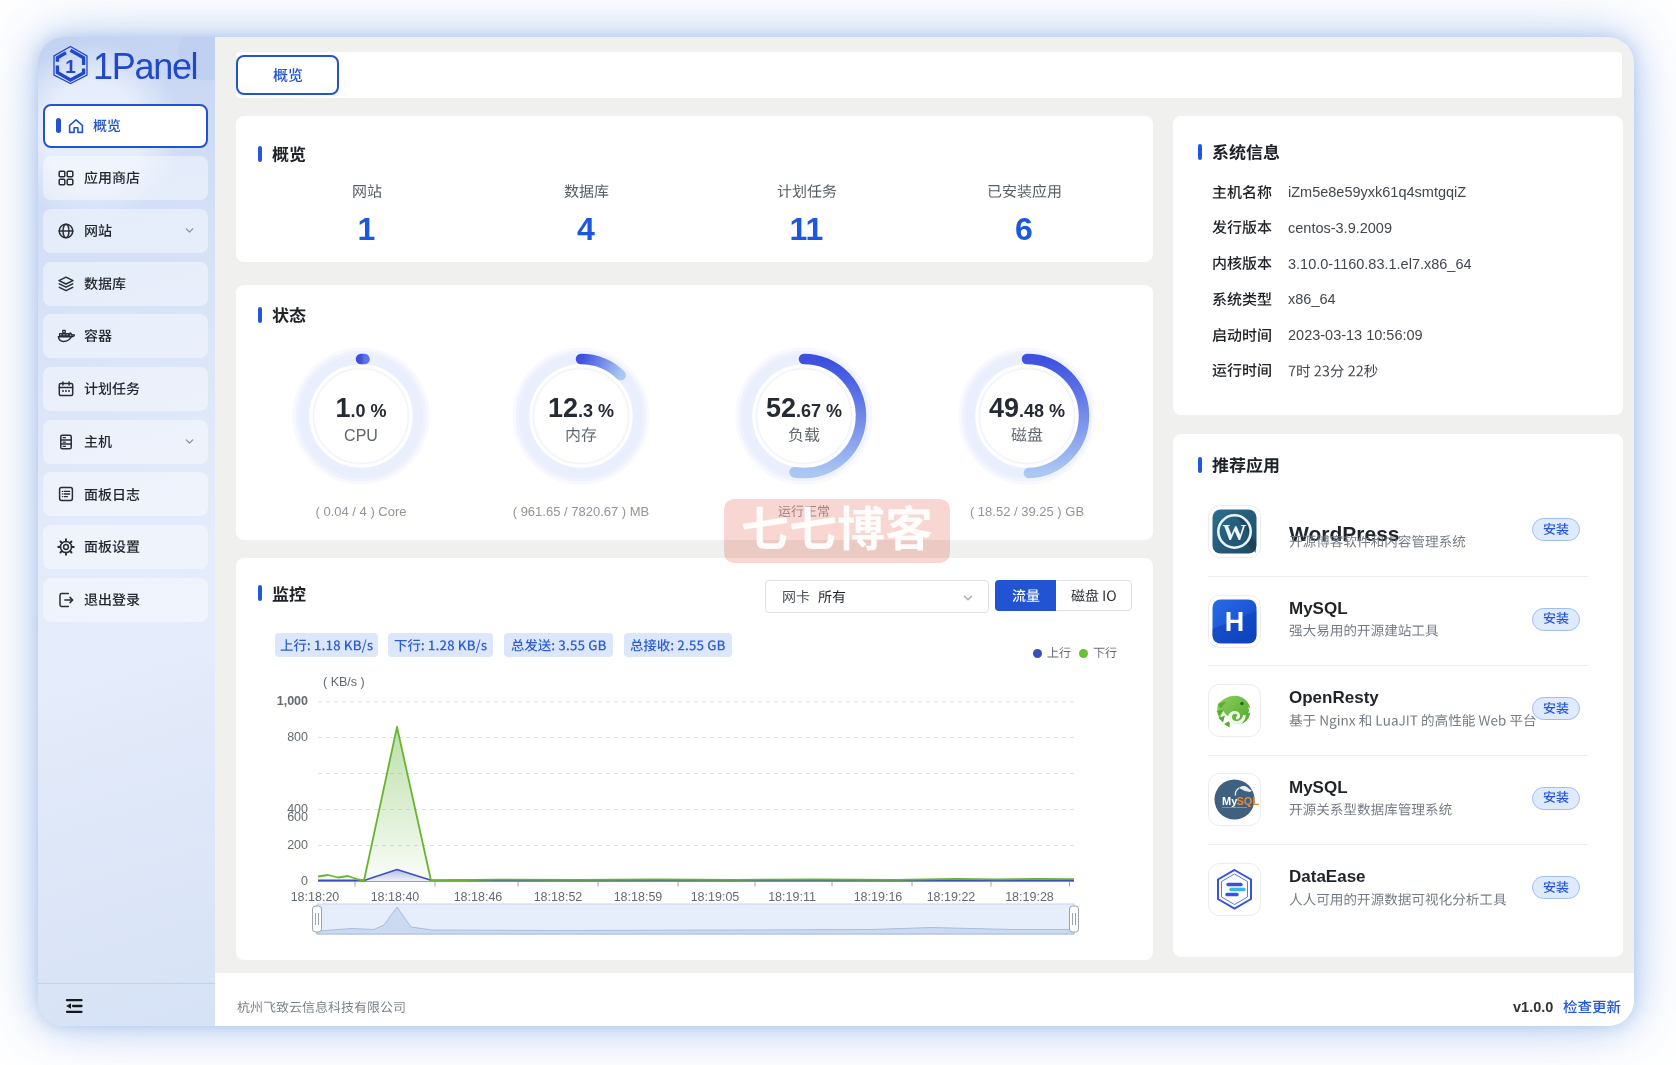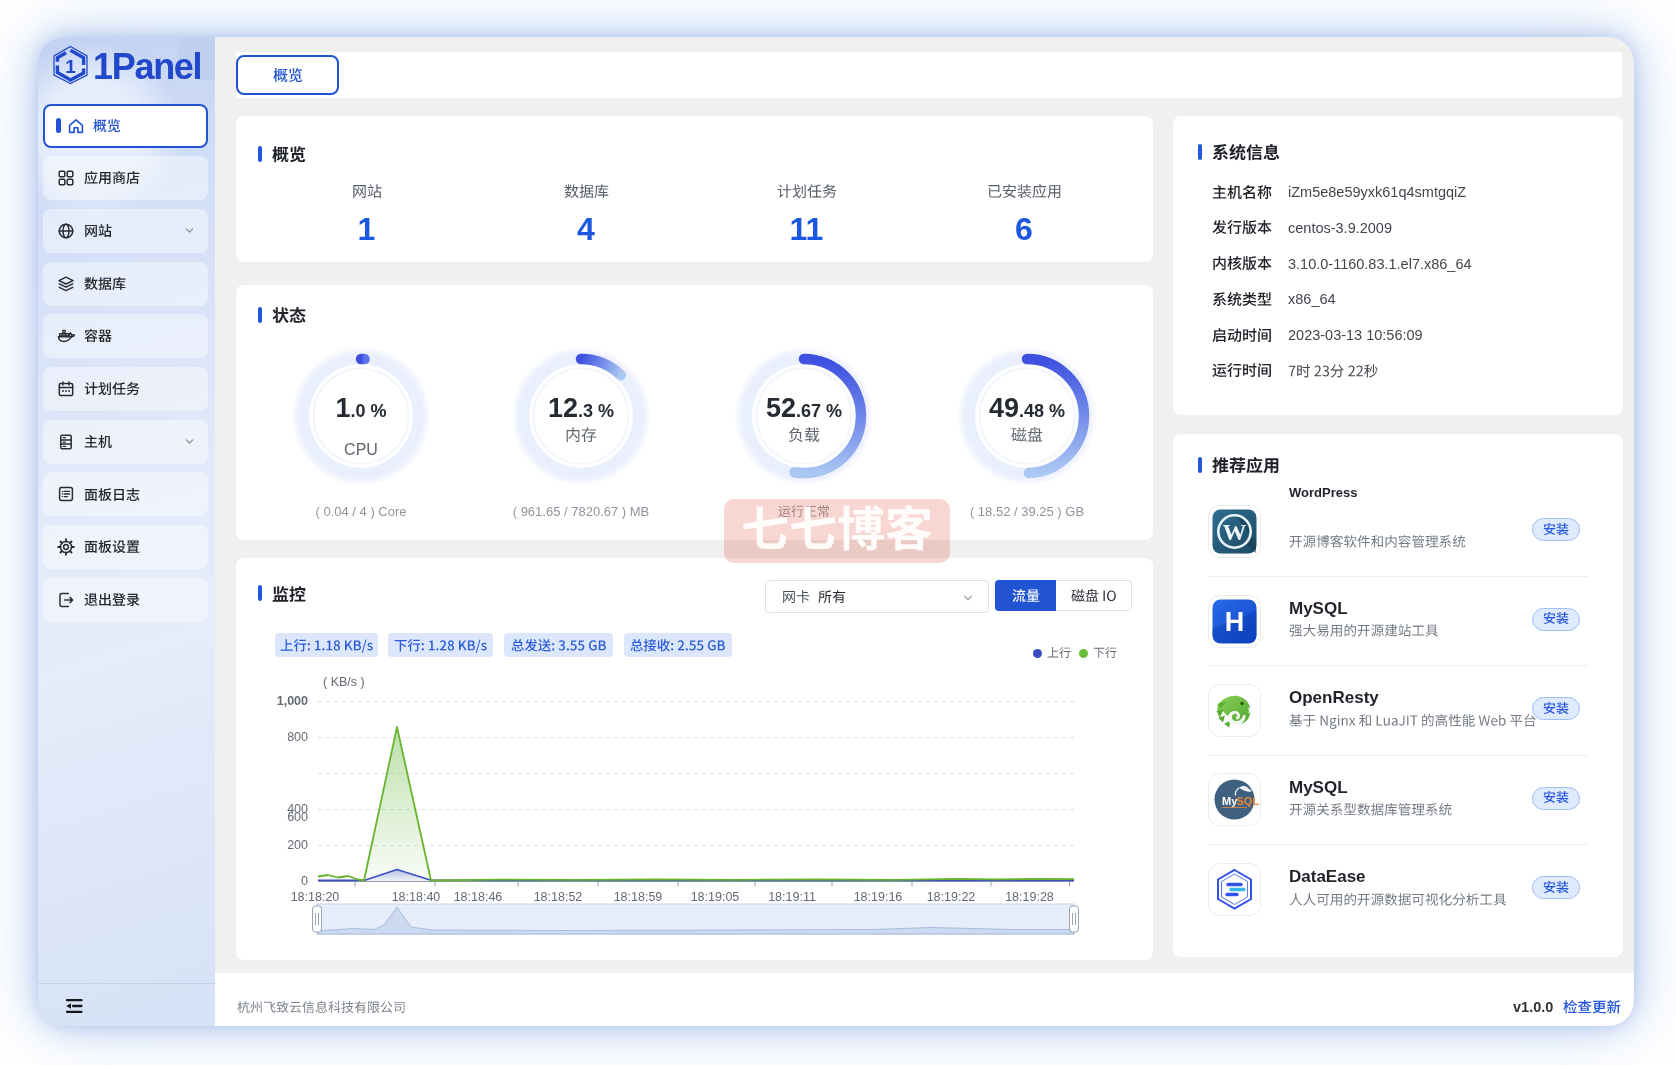--- a/index.html
+++ b/index.html
@@ -18,21 +18,21 @@
 .btn{position:absolute;width:48px;height:23px;background:#e0eafd;border:1px solid #9ebef5;border-radius:12px;display:flex;align-items:center;justify-content:center}
 .hr{position:absolute;height:1px;background:#ebedf0}
 </style></head><body>
 <div class="app">
     <div class="side"></div>
     <svg style="position:absolute;left:14px;top:8px" width="37" height="40" viewBox="0 0 37 40">
 <path d="M18.5 1.5 L35 11 V30 L18.5 38.5 L2 30 V11 Z" fill="none" stroke="#2148cb" stroke-width="1.3"></path>
 <path d="M18.5 5.2 L31.6 12.8 V20 M31.6 23.5 V27.9 L18.5 35 L5.4 27.4 V20.4 M5.4 16.8 V12.8 L14 7.8" fill="none" stroke="#2148cb" stroke-width="3.4"></path>
 <text x="18.5" y="27.5" font-family="Liberation Sans" font-size="19" font-weight="bold" fill="#2148cb" text-anchor="middle">1</text>
     </svg>
-    <span class="lt " style="left:55px;top:11.5px;font-size:36px;font-weight:700;color:#2148cb;letter-spacing:-1.3px;">1Panel</span>
+    <span class="lt " style="left:55px;top:11.5px;font-size:36px;font-weight:400;color:#2148cb;letter-spacing:-1.3px;">1Panel</span>
     <div class="mi sel" style="top:66.5px"></div>
     <div style="position:absolute;left:18px;top:81.0px;width:4.5px;height:15px;border-radius:2.5px;background:#2153d3"></div>
     <svg style="position:absolute;left:29px;top:80px" width="18" height="18" viewBox="0 0 18 18" fill="none" stroke="#2153d3" stroke-width="1.6" stroke-linecap="round" stroke-linejoin="round" color="#2153d3">
       <path d="M2.6 8.3 L9 2.8 L15.4 8.3 V15.4 H10.9 V10.7 H7.1 V15.4 H2.6 Z"></path>
     </svg>
     <svg style="position:absolute;left:55.0px;top:80.6px;overflow:visible" width="28.0" height="17">
       <path d="M8.7 7.9C8.8 7.8 9.3 7.7 9.8 7.7H10.3C9.8 9.7 8.9 11.7 7.2 13.5C7.5 13.6 8 13.9 8.2 14.1C9.3 12.9 10.1 11.6 10.7 10.2V12.6C10.7 13.2 10.7 13.4 10.9 13.6C11.1 13.8 11.4 13.9 11.7 13.9C11.8 13.9 12.1 13.9 12.3 13.9C12.5 13.9 12.8 13.8 12.9 13.7C13.1 13.6 13.2 13.4 13.3 13.1C13.4 12.8 13.4 12 13.4 11.3C13.2 11.3 12.9 11.1 12.7 10.9C12.7 11.6 12.7 12.2 12.7 12.4C12.6 12.6 12.6 12.7 12.5 12.8C12.5 12.8 12.4 12.8 12.3 12.8C12.2 12.8 12 12.8 12 12.8C11.9 12.8 11.8 12.8 11.7 12.8C11.7 12.7 11.7 12.6 11.7 12.5V8.4H11.2L11.4 7.7H13.4L13.4 6.6H11.6C11.8 5.3 11.9 4 11.9 2.9H13.2V1.8H8.7V2.9H10.8C10.8 4 10.8 5.3 10.5 6.6H9.7C9.9 5.7 10.1 4.3 10.2 3.7H9.1C9.1 4.3 8.8 6.2 8.7 6.6C8.6 6.8 8.5 6.9 8.3 6.9C8.4 7.2 8.7 7.6 8.7 7.9ZM7.2 5.3V6.8H5.8V5.3ZM7.2 4.3H5.8V2.9H7.2ZM4.8 12.9C5 12.6 5.3 12.3 7.5 11C7.6 11.3 7.7 11.5 7.7 11.7L8.7 11.3C8.5 10.6 8 9.4 7.5 8.5L6.6 8.8C6.8 9.2 7 9.6 7.2 10.1L5.8 10.8V7.9H8.2V1.8H4.7V10.6C4.7 11.3 4.4 11.8 4.1 12C4.3 12.2 4.7 12.6 4.8 12.9ZM2.1 1.1V4H0.7V5.2H2C1.7 7 1.1 9.2 0.3 10.4C0.5 10.7 0.8 11.2 1 11.5C1.4 10.8 1.8 9.9 2.1 8.8V14H3.2V7.4C3.5 8 3.8 8.7 3.9 9.1L4.6 8C4.4 7.6 3.5 6 3.2 5.6V5.2H4.4V4H3.2V1.1Z M23.1 4.2C23.7 4.9 24.4 5.8 24.7 6.4L25.9 5.9C25.6 5.3 24.9 4.4 24.3 3.8ZM15.5 1.8V5.9H16.8V1.8ZM18.5 1.2V6.3H19.8V1.2ZM16.6 6.7V11.2H17.9V7.9H24.2V11.1H25.6V6.7ZM22.1 1C21.7 2.6 21.1 4.2 20.3 5.3C20.6 5.4 21.1 5.7 21.4 5.9C21.8 5.3 22.3 4.5 22.6 3.6H27.1V2.4H23.1C23.2 2 23.3 1.7 23.4 1.3ZM20.2 8.4V9.5C20.2 10.6 19.9 12 14.9 13C15.2 13.3 15.6 13.8 15.7 14.1C19.4 13.2 20.8 12.1 21.3 11V12.4C21.3 13.5 21.7 13.9 23.2 13.9C23.5 13.9 25.2 13.9 25.5 13.9C26.7 13.9 27.1 13.5 27.2 11.8C26.9 11.8 26.3 11.6 26.1 11.4C26 12.6 25.9 12.8 25.4 12.8C25 12.8 23.7 12.8 23.4 12.8C22.8 12.8 22.7 12.7 22.7 12.3V10.3H21.5C21.6 10.1 21.6 9.8 21.6 9.6V8.4Z" fill="#2150cb"></path>
     </svg>
     <div class="mi" style="top:119.2px"></div>
     <svg style="position:absolute;left:19px;top:132px" width="18" height="18" viewBox="0 0 18 18" fill="none" stroke="#282d34" stroke-width="1.5" stroke-linecap="round" stroke-linejoin="round" color="#282d34">
@@ -181,21 +181,21 @@
           <stop offset="1" stop-color="#5b74e8"></stop>
         </linearGradient>
       </defs>
       <circle cx="75" cy="75" r="62.5" fill="none" stroke="#e9eefc" stroke-opacity=".7" stroke-width="5.5"></circle>
       <circle cx="75" cy="75" r="66.5" fill="none" stroke="#edf2fd" stroke-opacity=".45" stroke-width="4"></circle>
       <circle cx="75" cy="75" r="57" fill="none" stroke="#e9effc" stroke-width="10.5"></circle>
       <circle cx="75" cy="75" r="47.5" fill="none" stroke="#f2f5fb" stroke-width="2"></circle>
       <path d="M75.00 18.00 A57.0 57.0 0 0 1 78.58 18.11" fill="none" stroke="url(#g0)" stroke-width="10.5" stroke-linecap="round"></path>
     </svg>
     <span class="gnum" style="left:323px;top:358px;font-size:27px">1<span style="font-size:18px">.0 %</span></span>
-    <span class="lt " style="left:323px;transform:translateX(-50%);top:390.5px;font-size:16px;font-weight:400;color:#60666e;margin-top:14px;">CPU</span>
+    <span class="lt " style="left:323px;transform:translateX(-50%);top:390.5px;font-size:16px;font-weight:400;color:#60666e;">CPU</span>
     <span class="lt " style="left:323px;transform:translateX(-50%);top:467.5px;font-size:13px;font-weight:400;color:#8f959e;">( 0.04 / 4 ) Core</span>
     <svg style="position:absolute;left:468px;top:304px" width="150" height="150">
       <defs>
         <linearGradient id="g1" gradientUnits="userSpaceOnUse" x1="75.0" y1="18.0" x2="114.8" y2="34.2">
           <stop offset="0" stop-color="#3d50e0"></stop>
           <stop offset="1" stop-color="#abc8f3"></stop>
         </linearGradient>
       </defs>
       <circle cx="75" cy="75" r="62.5" fill="none" stroke="#e9eefc" stroke-opacity=".7" stroke-width="5.5"></circle>
       <circle cx="75" cy="75" r="66.5" fill="none" stroke="#edf2fd" stroke-opacity=".45" stroke-width="4"></circle>
@@ -294,21 +294,21 @@
       <path d="M0.7 1.8V2.7H5.3V12H6.2V5.6C7.6 6.4 9.2 7.4 10.1 8L10.7 7.2C9.7 6.5 7.8 5.4 6.4 4.7L6.2 4.9V2.7H11.4V1.8Z M17.2 1.7V2.5H23.1V1.7ZM15.2 0.9C14.6 1.8 13.4 2.9 12.4 3.6C12.6 3.7 12.8 4.1 12.9 4.3C14 3.5 15.3 2.4 16.1 1.3ZM16.7 5V5.9H20.7V10.8C20.7 11 20.7 11.1 20.4 11.1C20.2 11.1 19.4 11.1 18.5 11.1C18.7 11.3 18.8 11.7 18.8 12C20 12 20.7 12 21.1 11.8C21.5 11.7 21.6 11.4 21.6 10.8V5.9H23.5V5ZM15.7 3.5C14.9 4.9 13.5 6.3 12.3 7.2C12.5 7.4 12.8 7.8 12.9 7.9C13.4 7.6 13.8 7.1 14.3 6.7V12H15.2V5.7C15.7 5.1 16.2 4.5 16.5 3.8Z" fill="#646a73"></path>
     </svg>
     <span class="lt " style="left:253px;top:639.4px;font-size:12.5px;font-weight:400;color:#646a73;margin-left:32px;">( KB/s )</span>
     <span class="lt " style="right:1326px;top:658.4px;font-size:12.5px;font-weight:700;color:#646a73;">1,000</span>
     <span class="lt " style="right:1326px;top:694.1px;font-size:12.5px;font-weight:400;color:#646a73;">800</span>
     <span class="lt " style="right:1326px;top:730.1px;font-size:12.5px;font-weight:400;color:#646a73;margin-top:44px;">600</span>
     <span class="lt " style="right:1326px;top:766.1px;font-size:12.5px;font-weight:400;color:#646a73;">400</span>
     <span class="lt " style="right:1326px;top:802.1px;font-size:12.5px;font-weight:400;color:#646a73;">200</span>
     <span class="lt " style="right:1326px;top:838.1px;font-size:12.5px;font-weight:400;color:#646a73;">0</span>
     <span class="lt " style="left:277px;transform:translateX(-50%);top:853.9px;font-size:12.5px;font-weight:400;color:#646a73;">18:18:20</span>
-    <span class="lt " style="left:357px;transform:translateX(-50%);top:853.9px;font-size:12.5px;font-weight:400;color:#646a73;margin-left:21px;">18:18:40</span>
+    <span class="lt " style="left:357px;transform:translateX(-50%);top:853.9px;font-size:12.5px;font-weight:400;color:#646a73;">18:18:40</span>
     <span class="lt " style="left:440px;transform:translateX(-50%);top:853.9px;font-size:12.5px;font-weight:400;color:#646a73;">18:18:46</span>
     <span class="lt " style="left:520px;transform:translateX(-50%);top:853.9px;font-size:12.5px;font-weight:400;color:#646a73;">18:18:52</span>
     <span class="lt " style="left:600px;transform:translateX(-50%);top:853.9px;font-size:12.5px;font-weight:400;color:#646a73;">18:18:59</span>
     <span class="lt " style="left:677px;transform:translateX(-50%);top:853.9px;font-size:12.5px;font-weight:400;color:#646a73;">18:19:05</span>
     <span class="lt " style="left:754px;transform:translateX(-50%);top:853.9px;font-size:12.5px;font-weight:400;color:#646a73;">18:19:11</span>
     <span class="lt " style="left:840px;transform:translateX(-50%);top:853.9px;font-size:12.5px;font-weight:400;color:#646a73;">18:19:16</span>
     <span class="lt " style="left:913px;transform:translateX(-50%);top:853.9px;font-size:12.5px;font-weight:400;color:#646a73;">18:19:22</span>
     <span class="lt " style="left:991.5px;transform:translateX(-50%);top:853.9px;font-size:12.5px;font-weight:400;color:#646a73;">18:19:28</span>
     <svg style="position:absolute;left:198px;top:521px" width="917" height="402">
 <defs>
@@ -393,21 +393,21 @@
         <linearGradient id="wpg" x1="0" y1="0" x2="1" y2="1">
           <stop offset="0" stop-color="#2e6e91"></stop>
           <stop offset="1" stop-color="#1d4a63"></stop>
         </linearGradient>
       </defs>
 <rect x="4.5" y="4.5" width="44" height="44" rx="8" fill="url(#wpg)"></rect>
 <path d="M26.5 9 a17.5 17.5 0 0 1 12 30.2 L48 48 v-10 z" fill="#173a4e" opacity=".55"></path>
 <circle cx="26.5" cy="26.5" r="16.2" fill="none" stroke="#e8f3fa" stroke-width="2.6"></circle>
 <text x="26.5" y="34.5" font-family="Liberation Serif" font-size="24" font-weight="bold" fill="#eef6fc" text-anchor="middle">W</text>
     </svg>
-    <span class="lt " style="left:1251px;top:449px;font-size:13px;font-weight:700;color:#1f2329;">WordPress</span>
+    <span class="lt " style="left:1251px;top:486px;font-size:21px;font-weight:700;color:#1f2329;">WordPress</span>
     <svg style="position:absolute;left:1251.0px;top:496.5px;overflow:visible" width="176.8" height="17">
       <path d="M8.8 3V6.8H5V6.2V3ZM0.7 6.8V7.8H3.9C3.7 9.7 3 11.5 0.7 12.9C1 13.1 1.4 13.4 1.6 13.7C4.1 12.1 4.8 9.9 5 7.8H8.8V13.6H9.9V7.8H12.9V6.8H9.9V3H12.5V2H1.2V3H4V6.2L4 6.8Z M20.9 7H25.1V8.2H20.9ZM20.9 5H25.1V6.2H20.9ZM20.5 9.7C20.1 10.6 19.5 11.6 18.8 12.3C19.1 12.4 19.5 12.6 19.7 12.8C20.3 12.1 20.9 11 21.4 10ZM24.3 10C24.9 10.8 25.5 12 25.8 12.6L26.8 12.2C26.4 11.6 25.7 10.4 25.2 9.6ZM14.8 1.9C15.5 2.4 16.6 3.1 17.1 3.5L17.7 2.7C17.1 2.3 16.1 1.7 15.4 1.2ZM14.1 5.6C14.9 6 15.9 6.7 16.4 7.1L17 6.3C16.5 5.9 15.4 5.3 14.7 4.9ZM14.4 12.8 15.3 13.4C16 12.1 16.7 10.4 17.3 9L16.5 8.4C15.9 10 15 11.8 14.4 12.8ZM18.2 1.8V5.5C18.2 7.7 18 10.8 16.5 13C16.7 13.1 17.2 13.4 17.4 13.5C19 11.3 19.2 7.9 19.2 5.5V2.7H26.5V1.8ZM22.4 2.9C22.4 3.3 22.2 3.8 22 4.3H20V9H22.4V12.5C22.4 12.7 22.4 12.7 22.2 12.7C22 12.7 21.4 12.7 20.8 12.7C20.9 13 21 13.3 21.1 13.6C22 13.6 22.6 13.6 22.9 13.5C23.3 13.3 23.4 13 23.4 12.5V9H26V4.3H23C23.2 3.9 23.4 3.5 23.6 3.1Z M32.8 10.9C33.5 11.5 34.3 12.2 34.6 12.8L35.3 12.2C35 11.7 34.2 10.9 33.5 10.4ZM32.5 4.2V8.8H33.4V7.9H35.5V8.7H36.4V7.9H38.6V8.8H39.5V4.2H36.4V3.4H40.2V2.6H39.2L39.6 2.2C39.1 1.8 38.3 1.4 37.6 1.1L37.2 1.7C37.7 1.9 38.3 2.3 38.7 2.6H36.4V1.1H35.5V2.6H31.8V3.4H35.5V4.2ZM35.5 6.4V7.2H33.4V6.4ZM36.4 6.4H38.6V7.2H36.4ZM35.5 5.7H33.4V4.9H35.5ZM36.4 5.7V4.9H38.6V5.7ZM37.2 8.4V9.5H31.4V10.3H37.2V12.5C37.2 12.7 37.2 12.7 37 12.7C36.8 12.7 36.2 12.7 35.5 12.7C35.6 13 35.7 13.3 35.8 13.6C36.7 13.6 37.3 13.6 37.7 13.5C38.1 13.3 38.2 13.1 38.2 12.5V10.3H40.3V9.5H38.2V8.4ZM29.4 1.1V4.7H27.7V5.6H29.4V13.6H30.4V5.6H32V4.7H30.4V1.1Z M45.6 5.3H49.8C49.2 5.9 48.5 6.5 47.6 7C46.8 6.5 46.1 6 45.6 5.4ZM45.9 3.5C45.3 4.5 43.9 5.7 42.1 6.6C42.3 6.7 42.6 7.1 42.7 7.3C43.5 6.9 44.3 6.5 44.9 6C45.4 6.6 46 7.1 46.7 7.5C45 8.3 43.1 8.9 41.3 9.2C41.5 9.5 41.7 9.9 41.8 10.2C42.5 10 43.2 9.8 43.9 9.6V13.6H44.9V13.1H50.3V13.6H51.4V9.5C52 9.7 52.6 9.8 53.3 9.9C53.4 9.6 53.7 9.2 53.9 9C52 8.7 50.1 8.2 48.6 7.5C49.7 6.8 50.7 5.9 51.4 4.9L50.7 4.5L50.5 4.5H46.4C46.6 4.2 46.9 4 47 3.7ZM47.6 8.1C48.6 8.6 49.7 9.1 50.9 9.4H44.6C45.6 9.1 46.7 8.6 47.6 8.1ZM44.9 12.3V10.3H50.3V12.3ZM46.7 1.2C46.9 1.6 47.1 2 47.3 2.3H41.8V4.9H42.9V3.3H52.3V4.9H53.4V2.3H48.5C48.3 1.9 47.9 1.4 47.7 1Z M62.4 1.1C62.2 3.2 61.6 5.2 60.7 6.5C60.9 6.6 61.3 6.9 61.5 7C62.1 6.3 62.5 5.2 62.8 4.1H66.3C66.1 5.1 65.9 6.1 65.7 6.7L66.5 7C66.8 6.1 67.2 4.6 67.4 3.3L66.8 3.1L66.6 3.2H63.1C63.2 2.5 63.3 1.9 63.4 1.2ZM63.4 5.4V6C63.4 7.9 63.2 10.8 60.3 12.9C60.6 13.1 60.9 13.4 61.1 13.6C62.8 12.3 63.6 10.8 64 9.4C64.6 11.3 65.5 12.8 66.8 13.6C67 13.3 67.3 12.9 67.5 12.8C65.8 11.9 64.9 9.7 64.4 7.3C64.4 6.8 64.4 6.4 64.4 6V5.4ZM55.7 8C55.8 7.9 56.2 7.8 56.7 7.8H58.2V9.8L54.9 10.2L55.2 11.3L58.2 10.8V13.5H59.1V10.6L61 10.3L60.9 9.4L59.1 9.6V7.8H60.8V6.9H59.1V4.9H58.2V6.9H56.7C57.1 5.9 57.6 4.8 58 3.7H60.9V2.7H58.3C58.4 2.2 58.6 1.8 58.7 1.3L57.7 1.1C57.6 1.6 57.4 2.2 57.3 2.7H55.1V3.7H57C56.6 4.8 56.3 5.7 56.1 6C55.8 6.6 55.6 7 55.4 7.1C55.5 7.3 55.6 7.8 55.7 8Z M72.3 7.9V8.9H76.2V13.6H77.2V8.9H81V7.9H77.2V4.9H80.4V3.9H77.2V1.3H76.2V3.9H74.4C74.6 3.3 74.7 2.6 74.9 2L73.9 1.8C73.6 3.5 73 5.3 72.2 6.4C72.4 6.6 72.9 6.8 73.1 6.9C73.4 6.4 73.8 5.7 74.1 4.9H76.2V7.9ZM71.6 1.1C70.9 3.2 69.7 5.2 68.4 6.6C68.6 6.8 68.9 7.3 69 7.6C69.5 7.1 69.9 6.6 70.3 6V13.6H71.3V4.4C71.8 3.4 72.2 2.4 72.6 1.4Z M88.8 2.4V13H89.8V11.9H92.8V12.9H93.9V2.4ZM89.8 10.9V3.3H92.8V10.9ZM87.6 1.2C86.4 1.7 84.2 2.1 82.4 2.4C82.5 2.6 82.7 2.9 82.7 3.2C83.4 3.1 84.2 3 85 2.8V5.1H82.3V6.1H84.7C84.1 7.8 83 9.6 82 10.7C82.1 10.9 82.4 11.3 82.5 11.6C83.4 10.7 84.3 9.1 85 7.5V13.6H86V7.6C86.6 8.4 87.3 9.4 87.6 9.9L88.3 9.1C87.9 8.6 86.5 6.9 86 6.4V6.1H88.3V5.1H86V2.6C86.8 2.5 87.6 2.3 88.3 2Z M96.5 3.4V13.6H97.6V4.4H101.5C101.4 6.2 100.9 8.5 97.9 10.1C98.2 10.3 98.5 10.6 98.6 10.9C100.5 9.8 101.5 8.5 102 7.2C103.2 8.3 104.6 9.8 105.3 10.7L106.1 10C105.3 9 103.6 7.4 102.3 6.2C102.4 5.6 102.5 5 102.5 4.4H106.5V12.2C106.5 12.5 106.4 12.6 106.1 12.6C105.9 12.6 104.9 12.6 104 12.6C104.1 12.8 104.3 13.3 104.3 13.6C105.5 13.6 106.4 13.6 106.9 13.4C107.3 13.2 107.5 12.9 107.5 12.3V3.4H102.5V1.1H101.5V3.4Z M113.3 3.9C112.5 4.9 111.2 5.9 110 6.5C110.2 6.7 110.6 7.1 110.7 7.3C112 6.6 113.4 5.4 114.3 4.2ZM116.8 4.5C118 5.3 119.6 6.5 120.3 7.2L121 6.6C120.3 5.8 118.7 4.7 117.5 3.9ZM115.5 5.1C114.2 7.1 111.8 8.8 109.3 9.8C109.5 10 109.8 10.3 110 10.6C110.6 10.3 111.2 10 111.8 9.7V13.6H112.8V13.2H118.4V13.6H119.4V9.5C120 9.8 120.6 10.1 121.2 10.4C121.3 10.1 121.6 9.8 121.9 9.6C119.7 8.7 117.7 7.6 116.2 5.9L116.4 5.5ZM112.8 12.2V10H118.4V12.2ZM112.9 9C113.9 8.3 114.9 7.5 115.6 6.6C116.5 7.6 117.5 8.4 118.6 9ZM114.7 1.2C114.9 1.6 115.1 2 115.2 2.3H109.9V4.8H110.9V3.3H120.2V4.8H121.3V2.3H116.4C116.3 1.9 116 1.4 115.7 1Z M125.3 6.6V13.6H126.3V13.2H132.9V13.6H133.9V10.2H126.3V9.3H133.2V6.6ZM132.9 12.3H126.3V11H132.9ZM128.4 4C128.5 4.3 128.7 4.6 128.8 4.9H123.8V7.2H124.8V5.7H133.8V7.2H134.8V4.9H129.9C129.7 4.6 129.5 4.2 129.3 3.8ZM126.3 7.3H132.2V8.5H126.3ZM124.7 1C124.3 2.2 123.7 3.4 123 4.1C123.2 4.3 123.7 4.5 123.9 4.6C124.3 4.2 124.6 3.6 125 3H125.9C126.2 3.5 126.5 4.1 126.6 4.5L127.5 4.2C127.4 3.8 127.2 3.4 126.9 3H129V2.2H125.3C125.4 1.9 125.6 1.6 125.7 1.2ZM130.4 1.1C130.2 2.1 129.7 3 129.1 3.7C129.3 3.8 129.8 4 129.9 4.1C130.2 3.8 130.5 3.4 130.7 3H131.7C132.1 3.5 132.5 4.1 132.7 4.5L133.5 4.1C133.3 3.8 133.1 3.4 132.7 3H135.2V2.2H131.1C131.2 1.9 131.3 1.6 131.4 1.2Z M142.5 5.2H144.6V6.9H142.5ZM145.4 5.2H147.5V6.9H145.4ZM142.5 2.6H144.6V4.3H142.5ZM145.4 2.6H147.5V4.3H145.4ZM140.3 12.2V13.2H149.2V12.2H145.5V10.3H148.7V9.4H145.5V7.8H148.5V1.7H141.5V7.8H144.5V9.4H141.4V10.3H144.5V12.2ZM136.5 11.2 136.7 12.2C137.9 11.8 139.5 11.3 141 10.8L140.8 9.8L139.3 10.3V6.9H140.7V5.9H139.3V3H140.9V2H136.6V3H138.3V5.9H136.8V6.9H138.3V10.6C137.6 10.8 137 11 136.5 11.2Z M153.5 9.5C152.8 10.4 151.6 11.5 150.6 12.1C150.8 12.3 151.2 12.6 151.4 12.8C152.5 12 153.7 10.9 154.5 9.8ZM158.2 9.9C159.4 10.8 160.8 12 161.5 12.8L162.3 12.2C161.6 11.4 160.2 10.2 159.1 9.4ZM158.6 6.5C159 6.8 159.4 7.2 159.7 7.6L153.7 8C155.8 7 157.9 5.7 159.9 4.2L159.1 3.5C158.4 4.1 157.7 4.6 156.9 5.1L153.6 5.3C154.6 4.6 155.6 3.7 156.5 2.8C158.3 2.6 159.9 2.4 161.2 2L160.5 1.2C158.3 1.7 154.4 2.1 151.1 2.3C151.2 2.5 151.3 2.9 151.3 3.2C152.5 3.1 153.8 3 155.1 2.9C154.2 3.8 153.2 4.7 152.8 4.9C152.4 5.2 152.1 5.4 151.8 5.4C151.9 5.7 152.1 6.1 152.1 6.3C152.4 6.2 152.8 6.2 155.6 6C154.4 6.7 153.4 7.3 152.9 7.5C152.1 7.9 151.5 8.2 151 8.2C151.2 8.5 151.3 9 151.4 9.2C151.7 9 152.3 9 156 8.7V12.2C156 12.4 156 12.4 155.7 12.5C155.5 12.5 154.8 12.5 154 12.4C154.1 12.7 154.3 13.2 154.3 13.5C155.3 13.5 156 13.4 156.5 13.3C156.9 13.1 157 12.8 157 12.3V8.6L160.4 8.4C160.8 8.8 161.1 9.2 161.4 9.6L162.2 9.1C161.6 8.3 160.5 7 159.4 6.1Z M172.7 7.7V12C172.7 13 172.9 13.3 173.9 13.3C174.1 13.3 174.9 13.3 175.1 13.3C175.9 13.3 176.2 12.8 176.2 11C176 10.9 175.6 10.7 175.4 10.5C175.3 12.2 175.3 12.4 175 12.4C174.8 12.4 174.2 12.4 174 12.4C173.7 12.4 173.7 12.4 173.7 12V7.7ZM170.1 7.8C170.1 10.4 169.7 11.9 167.5 12.7C167.7 12.9 168 13.3 168.2 13.6C170.6 12.6 171 10.8 171.1 7.8ZM163.8 11.8 164 12.8C165.2 12.4 166.8 11.9 168.4 11.4L168.2 10.5C166.5 11 164.9 11.5 163.8 11.8ZM171.3 1.3C171.6 1.9 171.9 2.6 172 3.1H168.7V4H171.2C170.6 4.8 169.6 6.1 169.3 6.4C169.1 6.6 168.7 6.7 168.5 6.8C168.6 7 168.8 7.5 168.8 7.8C169.2 7.6 169.8 7.5 174.7 7.1C174.9 7.5 175.1 7.8 175.2 8.1L176.1 7.6C175.7 6.8 174.8 5.5 174.1 4.6L173.3 5C173.6 5.4 173.9 5.8 174.2 6.3L170.4 6.6C171 5.8 171.8 4.8 172.4 4H176.1V3.1H172.2L173 2.8C172.9 2.4 172.5 1.6 172.2 1.1ZM164 6.8C164.2 6.7 164.5 6.6 166.2 6.4C165.6 7.2 165 7.9 164.8 8.1C164.4 8.6 164.1 9 163.8 9C163.9 9.3 164 9.8 164.1 10C164.4 9.9 164.8 9.7 168.2 9C168.2 8.8 168.2 8.4 168.2 8.1L165.6 8.6C166.7 7.4 167.7 5.9 168.5 4.5L167.6 3.9C167.4 4.4 167.1 4.9 166.8 5.4L165.1 5.6C165.9 4.4 166.8 2.9 167.4 1.5L166.4 1C165.8 2.7 164.8 4.4 164.5 4.9C164.2 5.3 163.9 5.7 163.6 5.7C163.8 6 163.9 6.5 164 6.8Z" fill="#737a84"></path>
     </svg>
     <div class="btn" style="left:1494px;top:481.0px">
       <svg width="26.0" height="16" style="display:block">
         <path d="M5.2 1.2C5.4 1.6 5.6 2.1 5.8 2.4H1.1V5.2H2.4V3.6H10.6V5.2H11.9V2.4H7.3C7.1 2 6.8 1.4 6.5 0.9ZM8.4 7.2C8 8.1 7.5 8.9 6.8 9.5C6 9.2 5.1 8.9 4.3 8.6C4.6 8.2 4.9 7.7 5.2 7.2ZM3.7 7.2C3.3 7.9 2.8 8.6 2.4 9.1L2.4 9.1C3.4 9.5 4.6 9.9 5.7 10.4C4.4 11.1 2.8 11.6 0.9 11.9C1.2 12.2 1.6 12.7 1.7 13C3.8 12.6 5.6 11.9 7 10.9C8.6 11.6 10.1 12.4 11 13L12 12C11 11.3 9.6 10.7 8 10C8.8 9.2 9.3 8.3 9.8 7.2H12.2V6.1H5.9C6.2 5.5 6.5 4.9 6.7 4.3L5.4 4C5.1 4.7 4.8 5.4 4.4 6.1H0.8V7.2Z M13.8 2.4C14.3 2.7 15 3.4 15.4 3.8L16.1 3C15.8 2.6 15.1 2 14.5 1.7ZM18.6 7.1C18.7 7.3 18.8 7.6 18.9 7.9H13.6V8.9H17.9C16.7 9.6 15 10.2 13.4 10.5C13.7 10.8 13.9 11.2 14.1 11.4C14.8 11.2 15.6 11 16.3 10.7V11.3C16.3 11.9 15.8 12.1 15.6 12.2C15.7 12.4 15.9 12.9 16 13.1C16.2 13 16.7 12.8 20.4 12C20.4 11.8 20.5 11.3 20.5 11.1L17.5 11.7V10.2C18.2 9.8 18.9 9.4 19.4 8.9C20.5 11 22.2 12.4 24.9 13C25 12.7 25.3 12.2 25.6 12C24.4 11.8 23.4 11.4 22.5 10.8C23.3 10.5 24.1 10 24.8 9.6L23.9 8.9C23.3 9.3 22.5 9.9 21.7 10.2C21.3 9.8 20.9 9.4 20.6 8.9H25.4V7.9H20.3C20.2 7.5 20 7.1 19.8 6.8ZM21 1V2.7H18.1V3.7H21V5.6H18.4V6.6H25V5.6H22.3V3.7H25.2V2.7H22.3V1ZM13.4 5.5 13.8 6.6 16.4 5.4V7.2H17.6V1H16.4V4.3C15.3 4.8 14.2 5.2 13.4 5.5Z" fill="#2456dd"></path>
       </svg>
     </div>
     <div class="hr" style="left:1170px;top:538.5px;width:380px"></div>
     <svg style="position:absolute;left:1170px;top:558px" width="53" height="53">

